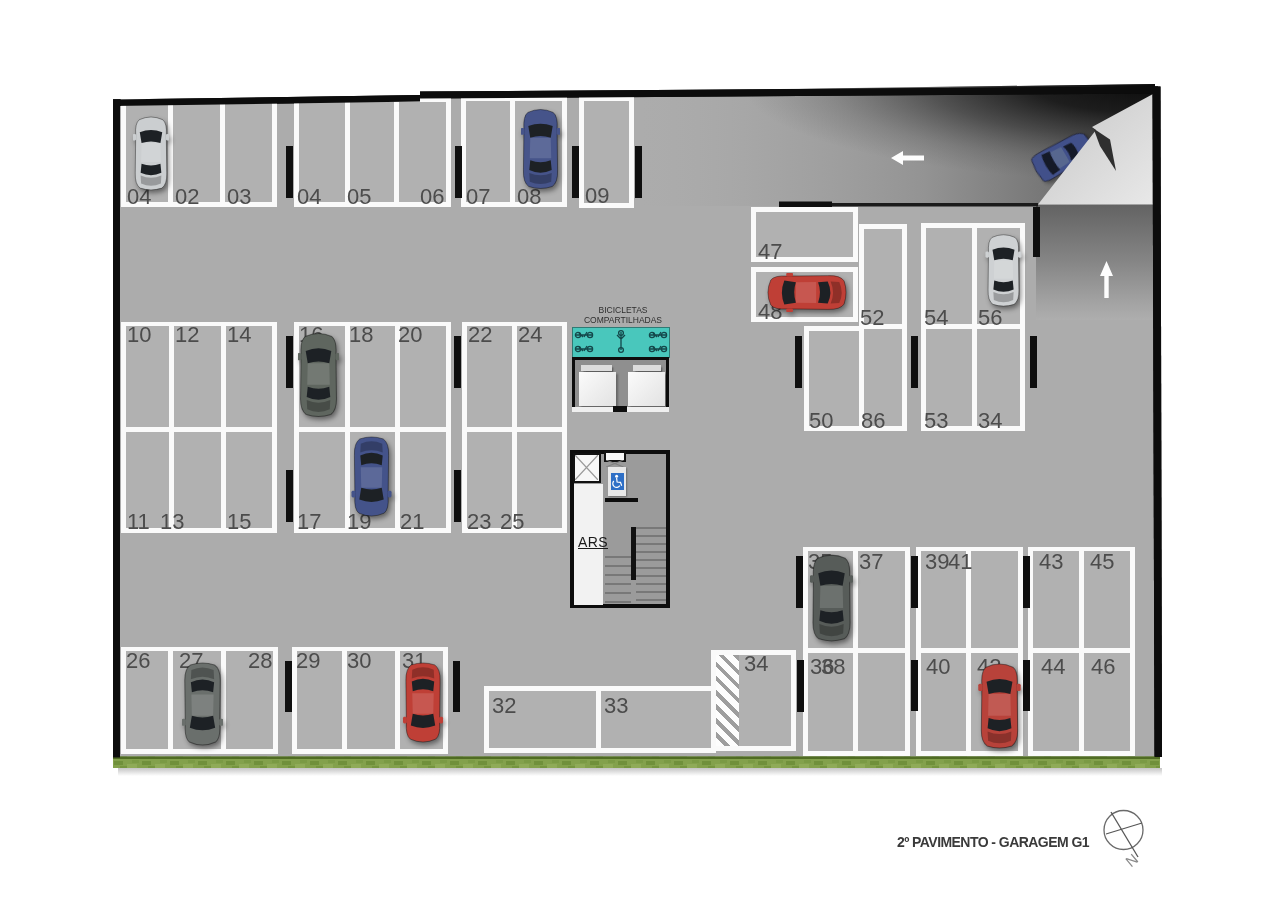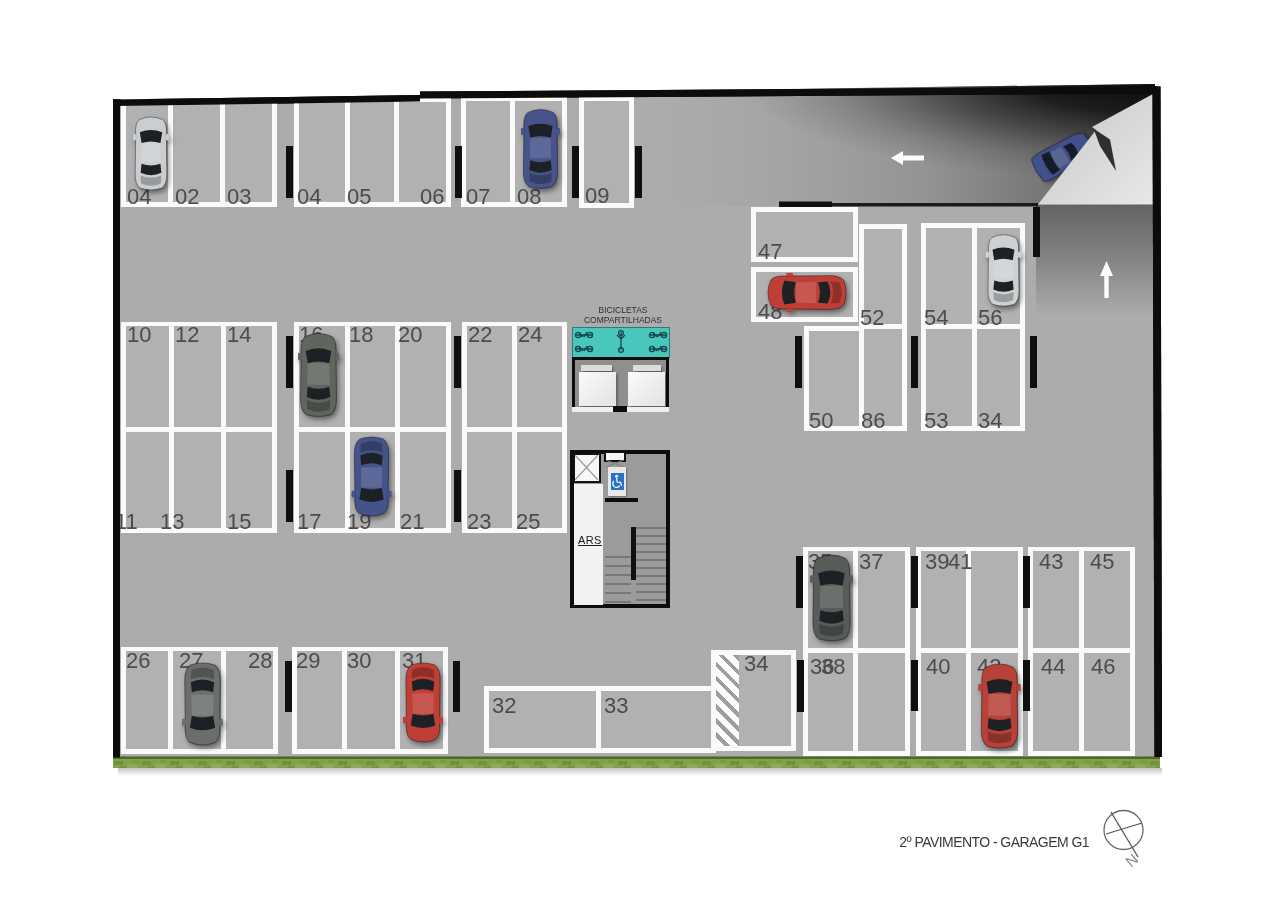--- a/index.html
+++ b/index.html
@@ -233,21 +233,21 @@
           <circle cx="5.6" cy="3.2" r="1.5" fill="#fff"></circle>
           <path d="M5.6,5 l0.5,4 3.4,0.3 1.2,3.4 M2.8,8 a3.8,3.8 0 1 0 6,4.6" stroke="#fff" stroke-width="1.2" fill="none"></path>
         </svg>
 </div>
     </div>
 
 <div class="abs" style="left:604.5px;top:497.5px;width:33px;height:4.5px;background:#0d0d0d;"></div>
 
 <div class="abs" style="left:574px;top:483.5px;width:28.5px;height:121px;background:#f2f2f2;"></div>
 
-<div class="abs" style="left:578px;top:534px;font-size:11px;letter-spacing:0.4px;color:#1a1a1a;text-decoration:underline;">ARS</div>
+<div class="abs" style="left:578px;top:534px;font-size:14px;letter-spacing:0.4px;color:#1a1a1a;text-decoration:underline;">ARS</div>
 
 <svg class="abs" style="left:636px;top:527px" width="30" height="77" viewBox="0 0 30 77">
 <g stroke="#6e6e6e" stroke-width="1.4">
         <path d="M0,1 h30 M0,9 h30 M0,17 h30 M0,25 h30 M0,33 h30 M0,41 h30 M0,49 h30 M0,57 h30 M0,65 h30 M0,73 h30"></path>
       </g>
     </svg>
 
 <svg class="abs" style="left:605px;top:556px" width="26" height="50" viewBox="0 0 26 50">
 <g stroke="#6e6e6e" stroke-width="1.4">
         <path d="M0,1 h26 M0,10 h26 M0,19 h26 M0,28 h26 M0,37 h26 M0,46 h26"></path>
@@ -294,28 +294,28 @@
 
 <div class="num" style="left:127px;top:324px">10</div>
 <div class="num" style="left:175px;top:324px">12</div>
 <div class="num" style="left:227px;top:324px">14</div>
 <div class="num" style="left:299px;top:324px">16</div>
 <div class="num" style="left:349px;top:324px">18</div>
 <div class="num" style="left:398px;top:324px">20</div>
 <div class="num" style="left:468px;top:324px">22</div>
 <div class="num" style="left:518px;top:324px">24</div>
 
-<div class="num" style="left:115px;top:511px">11</div>
+<div class="num" style="left:127px;top:511px">11</div>
 <div class="num" style="left:160px;top:511px">13</div>
 <div class="num" style="left:227px;top:511px">15</div>
 <div class="num" style="left:297px;top:511px">17</div>
 <div class="num" style="left:347px;top:511px">19</div>
 <div class="num" style="left:400px;top:511px">21</div>
 <div class="num" style="left:467px;top:511px">23</div>
-<div class="num" style="left:516px;top:511px">25</div>
+<div class="num" style="left:500px;top:511px">25</div>
 
 <div class="num" style="left:758px;top:241px">47</div>
 <div class="num" style="left:758px;top:301px">48</div>
 <div class="num" style="left:860px;top:307px">52</div>
 <div class="num" style="left:924px;top:307px">54</div>
 <div class="num" style="left:978px;top:307px">56</div>
 <div class="num" style="left:809px;top:410px">50</div>
 <div class="num" style="left:861px;top:410px">86</div>
 <div class="num" style="left:924px;top:410px">53</div>
 <div class="num" style="left:978px;top:410px">34</div>
@@ -402,21 +402,21 @@
 
 <polygon points="113,99.5 420,95 420,101.5 113,106" fill="#0c0c0c"></polygon>
 
 <polygon points="420,91.5 1158,86.5 1158,93.5 420,98.5" fill="#0c0c0c"></polygon>
 
 <rect x="113" y="99.5" width="7" height="658" fill="#0c0c0c"></rect>
 
 <polygon points="1152.5,86.5 1160.5,86.5 1162,757 1154.5,757" fill="#0c0c0c"></polygon>
 </svg>
 
-<div class="abs" style="left:809px;top:834px;width:280px;text-align:right;font-size:14px;letter-spacing:-0.55px;color:#3a3a3a;">2º PAVIMENTO - GARAGEM G1</div>
+<div class="abs" style="left:809px;top:834px;width:280px;text-align:right;font-size:14px;letter-spacing:-0.55px;color:#3a3a3a;font-weight:bold;">2º PAVIMENTO - GARAGEM G1</div>
 
 <svg class="abs" style="left:1098px;top:804px" width="60" height="75" viewBox="0 0 60 75">
 <circle cx="25.5" cy="26" r="19.5" fill="#fff" stroke="#6a6a6a" stroke-width="1.3"></circle>
 <path d="M13,8 L40,53" stroke="#555" stroke-width="1.3"></path>
 <path d="M8,30 L44,19" stroke="#555" stroke-width="1.1"></path>
 <text x="29" y="63" font-size="15" fill="#8a8a8a" transform="rotate(-40 32 58)">N</text>
 </svg>
 </div>
 
 </body></html>

